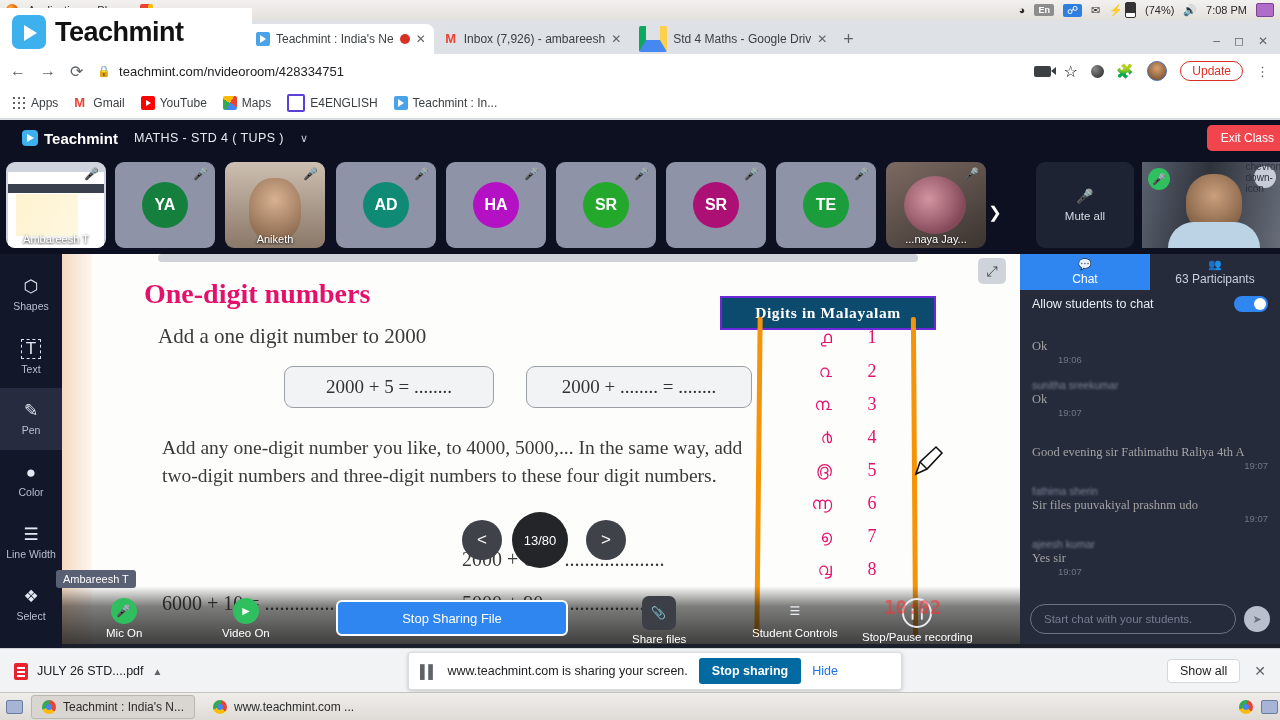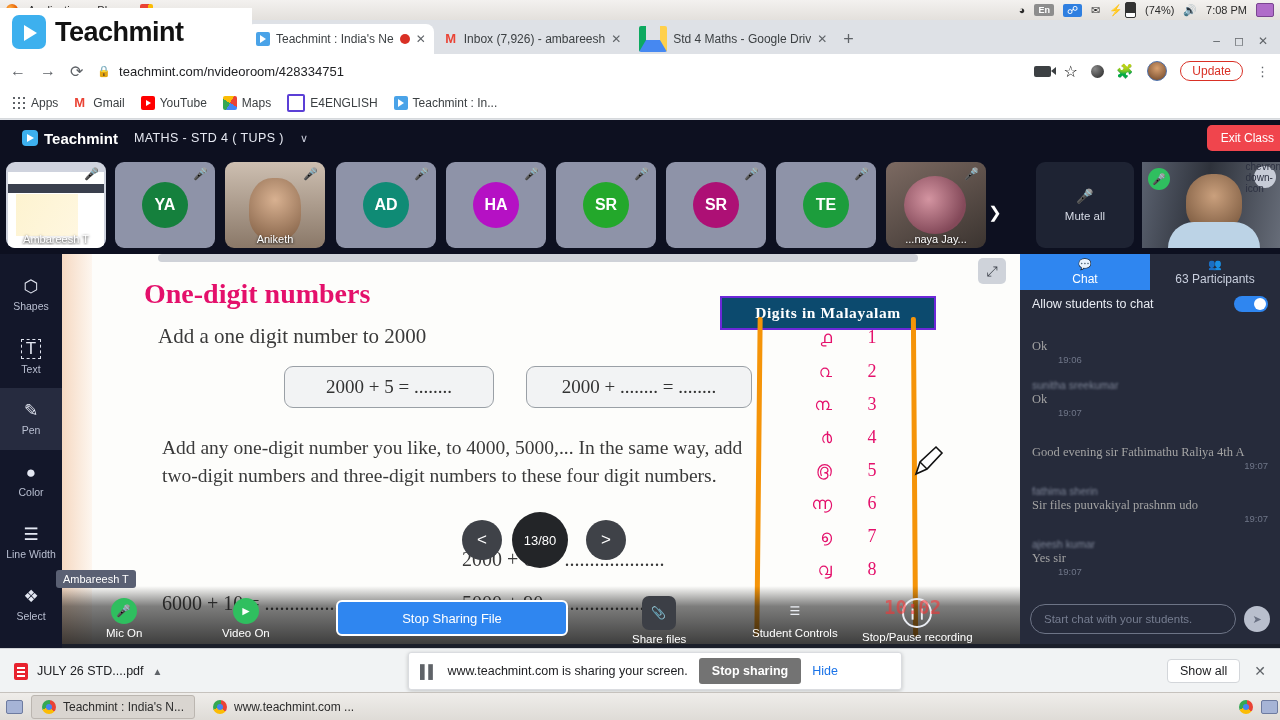--- a/index.html
+++ b/index.html
@@ -240,21 +240,21 @@
   .pdf-ico:after{content:"";position:absolute;left:3px;top:4px;width:8px;height:2px;background:#fff;
      box-shadow:0 4px 0 #fff,0 8px 0 #fff;}
   .caret-up{font-size:10px;color:#5f6368;}
   #dl-right{margin-left:auto;display:flex;align-items:center;gap:14px;padding-right:14px;}
   #show-all{border:1px solid #d3d6da;border-radius:4px;padding:4px 12px;font-size:12.5px;color:#202124;background:#fff;}
   #dl-close{font-size:14px;color:#5f6368;}
   #sharebar{left:408px;top:652px;width:470px;height:36px;background:#fff;border:1px solid #dadce0;
      border-radius:3px;box-shadow:0 1px 4px rgba(0,0,0,.2);display:flex;align-items:center;gap:11px;padding:0 11px;}
   #share-bars{color:#5f6368;font-size:13px;letter-spacing:-1px;}
   #share-text{font-size:12.5px;color:#202124;}
-  #stop-sharing{background:#737373;color:#fff;font-size:12.5px;font-weight:bold;padding:6px 13px;border-radius:3px;}
+  #stop-sharing{background:#0369a1;color:#fff;font-size:12.5px;font-weight:bold;padding:6px 13px;border-radius:3px;}
   #hide-btn{color:#1a73e8;font-size:12.5px;}
 
   
   #taskbar{left:0;top:692px;width:1280px;height:28px;background:linear-gradient(#efedea,#dedbd6);
      border-top:1px solid #c6c2bd;display:flex;align-items:center;gap:8px;padding-left:6px;}
   .tb-win{display:flex;align-items:center;gap:7px;height:22px;padding:0 10px;font-size:12px;color:#2b2b2b;
      max-width:235px;white-space:nowrap;overflow:hidden;}
   .tb-win.sunk{background:#d9d5d0;border:1px solid #bbb6b0;border-radius:3px;}
   .chrome-ico{width:14px;height:14px;border-radius:50%;
      background:conic-gradient(from 10deg,#ea4335 0 33%,#fbbc05 0 66%,#34a853 0);position:relative;flex:0 0 14px;}

